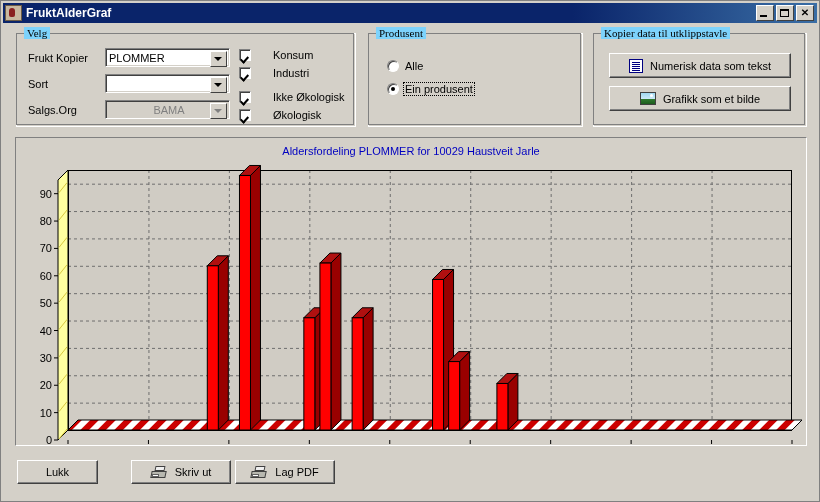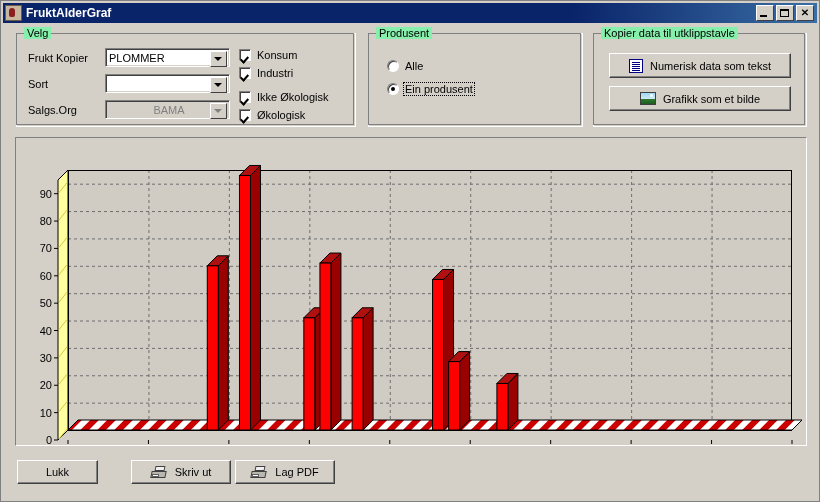--- a/index.html
+++ b/index.html
@@ -50,22 +50,22 @@
   .groupbox{
     position:absolute;
     border:1px solid #ffffff;
     box-sizing:border-box;
   }
   .groupbox .inner-border{
     position:absolute;left:-1px;top:-1px;right:1px;bottom:1px;
     border:1px solid #808080;box-sizing:border-box;pointer-events:none;
   }
   .groupbox > .gb-title{
-    position:absolute;left:7px;top:-7px;background:#86efac;
-    padding:0 3px;font-size:11px;color:#000;z-index:2;white-space:nowrap;
+    position:absolute;left:7px;top:-7px;background:#7dd3fc;
+    padding:0 3px;font-size:11px;color:#000;z-index:2;white-space:nowrap;font-family:Liberation Serif, serif;
   }
 
   .lbl{font-size:11px;color:#000;position:absolute;white-space:nowrap;}
 
   
   .combo{
     position:absolute;height:19px;box-sizing:border-box;
     background:#ffffff;
     border-top:1px solid #808080;border-left:1px solid #808080;
     border-right:1px solid #ffffff;border-bottom:1px solid #ffffff;
@@ -82,21 +82,21 @@
     border-right:1px solid #404040;border-bottom:1px solid #404040;
   }
   .combo .arrowbtn:after{
     content:"";position:absolute;left:3px;top:5px;
     border-left:4px solid transparent;border-right:4px solid transparent;
     border-top:4px solid #000;
   }
   .combo.disabled .arrowbtn:after{border-top-color:#808080;}
 
   
-  .cb{position:absolute;display:flex;align-items:center;}
+  .cb{position:absolute;display:flex;align-items:center;gap:16px;}
   .cb .box{
     width:12px;height:12px;background:#ffffff;box-sizing:border-box;
     border-top:1px solid #808080;border-left:1px solid #808080;
     border-right:1px solid #ffffff;border-bottom:1px solid #ffffff;
     box-shadow:inset 1px 1px 0 #404040;
     position:relative;flex:none;
   }
   .cb .box:after{
     content:"";position:absolute;left:2px;top:5px;width:3px;height:6px;
     border-right:2px solid #000;border-bottom:2px solid #000;
@@ -264,20 +264,21 @@
       <span class="ico-doc"></span>
       <span class="blabel">Numerisk data som tekst</span>
     </div>
     <div class="btn" style="left:15px;top:52px;width:182px;height:25px;">
       <span class="ico-pic"></span>
       <span class="blabel">Grafikk som et bilde</span>
     </div>
   </div>
 
   <div class="chartpanel">
+    <div class="chart-title">Aldersfordeling PLOMMER for 10029 Haustveit Jarle</div>
     <svg class="chartsvg" id="chart-svg" width="790" height="307">
         <defs>
           <pattern id="hatch" width="12" height="12" patternUnits="userSpaceOnUse" patternTransform="rotate(45)">
             <rect width="12" height="12" fill="#ffffff"></rect>
             <rect width="6" height="12" fill="#cc0000"></rect>
           </pattern>
         </defs>
         <rect x="52" y="32" width="724" height="260" fill="#d0ccc4"></rect>
         <polygon points="52,32 42,42 42,302 52,292" fill="#ffffa0" stroke="#000000" stroke-width="1"></polygon>
         <line x1="43" y1="301" x2="51" y2="291" stroke="#d8c840" stroke-width="1"></line>

